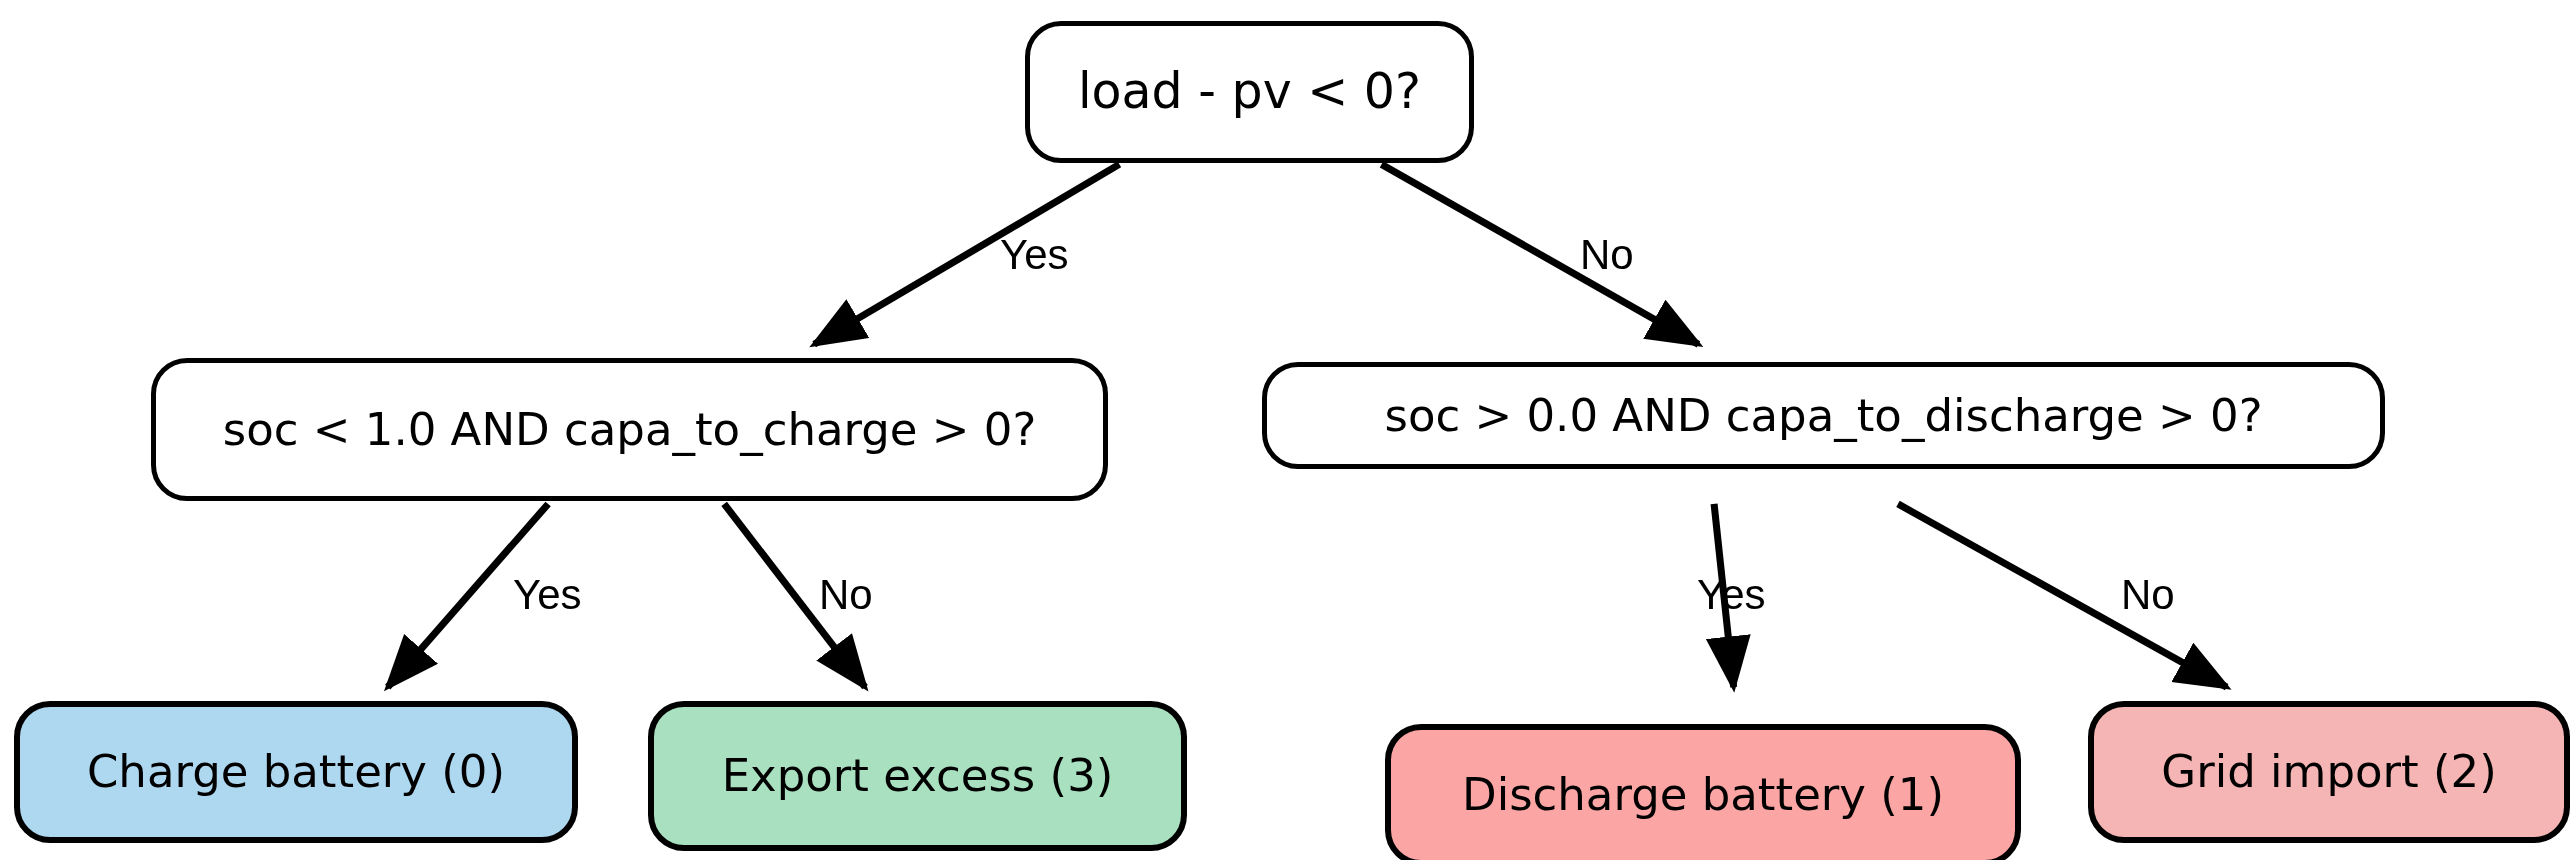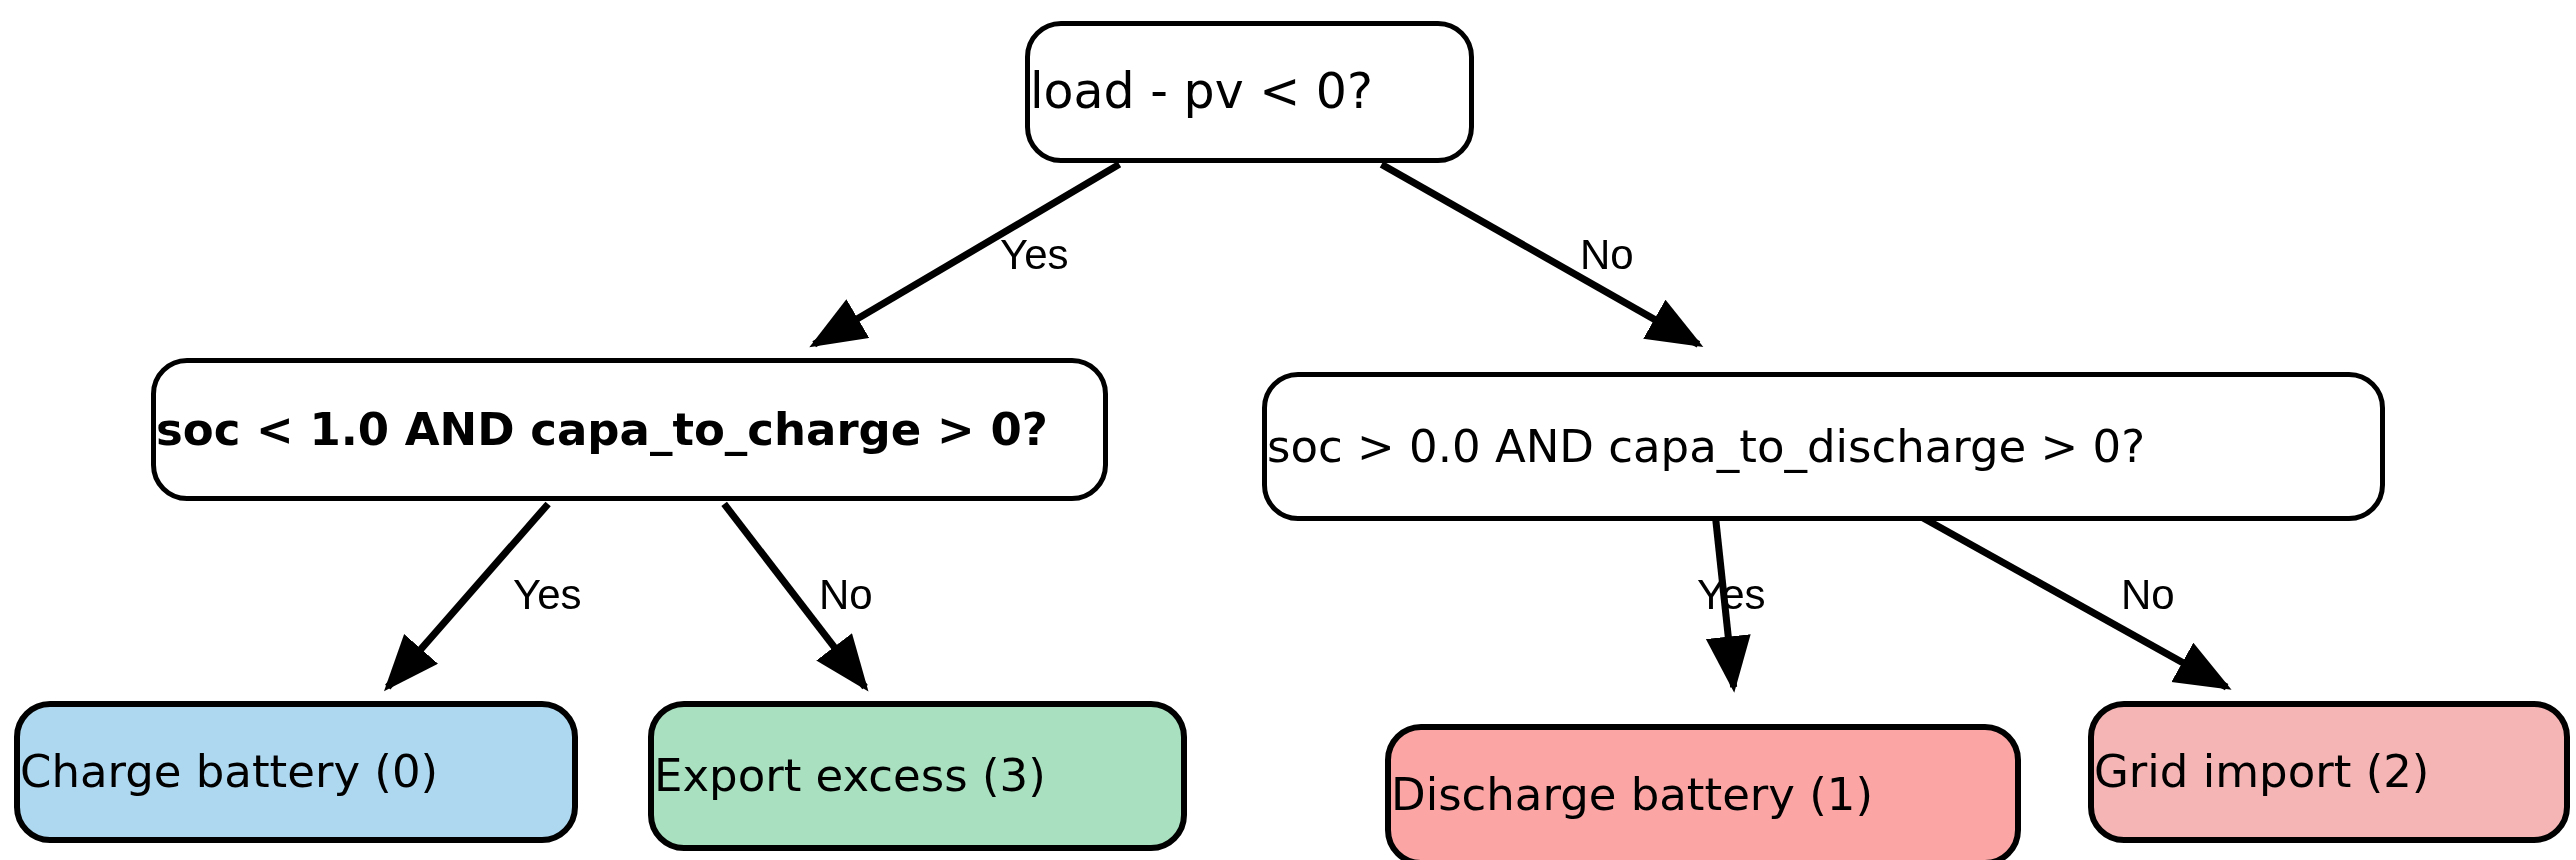--- a/index.html
+++ b/index.html
@@ -25,21 +25,21 @@
     height: 860px;
   }
   .node {
     position: absolute;
     box-sizing: border-box;
     border: 5.5px solid #000000;
     border-radius: 36px;
     background: #ffffff;
     display: flex;
     align-items: center;
-    justify-content: flex-start;
+    justify-content: center;
     text-align: center;
     color: #000000;
     font-family: "DejaVu Sans", sans-serif;
     font-size: 45px;
     line-height: 1.05;
     letter-spacing: 0px;
     white-space: nowrap;
     z-index: 3;
   }
   .node.leaf {
@@ -77,25 +77,25 @@
 
     <line x1="2190" y1="644" x2="2215" y2="878" stroke="#000000" stroke-width="9" marker-end="url(#arrowhead)"></line>
 
     <line x1="2425" y1="644" x2="2845" y2="878" stroke="#000000" stroke-width="9" marker-end="url(#arrowhead)"></line>
   </svg>
 
   <div class="node" style="left:1025px; top:21px; width:449px; height:142px; font-size:49px;">
     <span>load - pv &lt; 0?</span>
   </div>
 
-  <div class="node" style="left:151px; top:358px; width:957px; height:143px;font-weight:bold;">
+  <div class="node" style="left:151px; top:358px; width:957px; height:143px;">
     <span>soc &lt; 1.0 AND capa_to_charge &gt; 0?</span>
   </div>
 
-  <div class="node" style="left:1262px; top:372px; width:1123px; height:149px;">
+  <div class="node" style="left:1262px; top:362px; width:1123px; height:107px;">
     <span>soc &gt; 0.0 AND capa_to_discharge &gt; 0?</span>
   </div>
 
   <div class="node leaf" style="left:14px; top:701px; width:564px; height:142px; background:#aed8f0;">
     <span>Charge battery (0)</span>
   </div>
 
   <div class="node leaf" style="left:648px; top:701px; width:539px; height:150px; background:#a8e0c0;">
     <span>Export excess (3)</span>
   </div>

